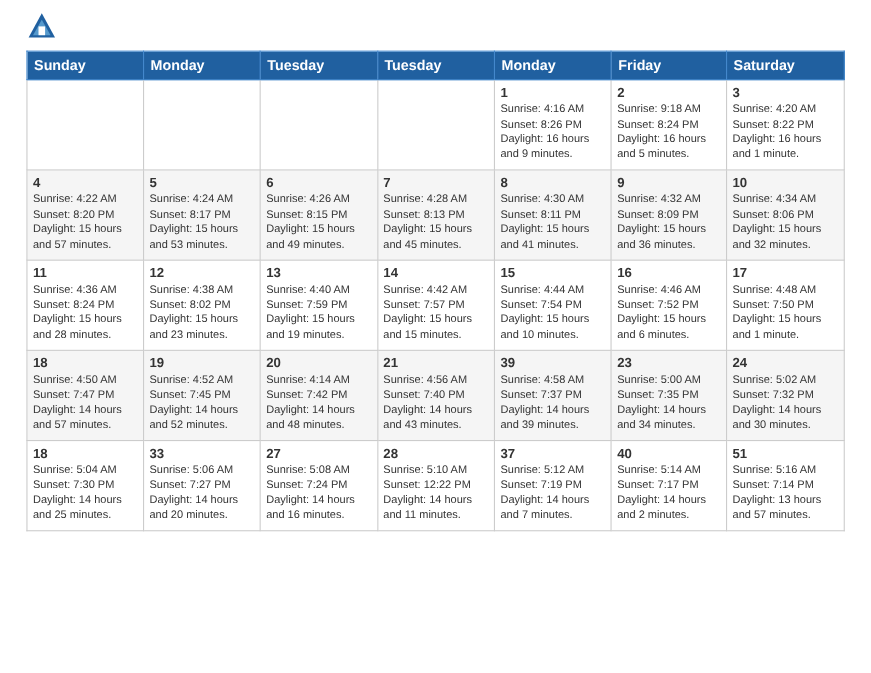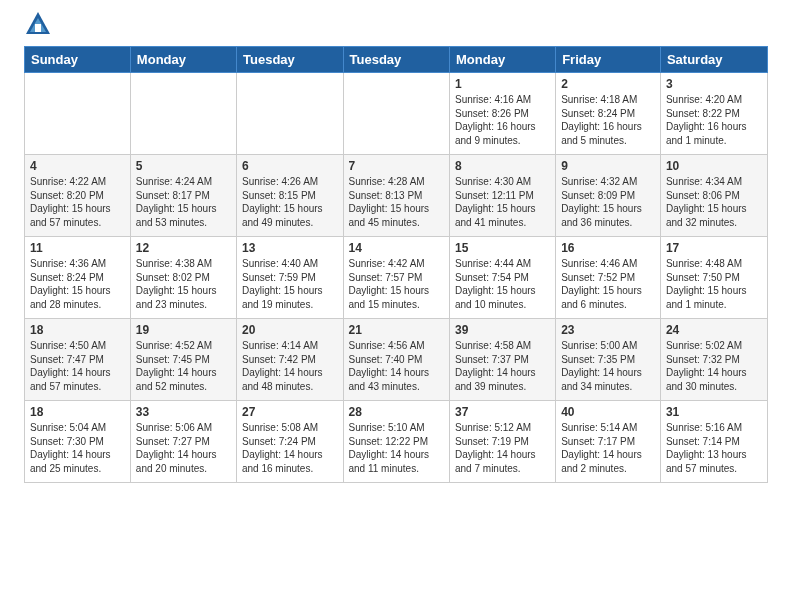--- a/index.html
+++ b/index.html
@@ -138,21 +138,21 @@
           <td class="empty-cell"></td>
           <td>
             <span class="day-number">1</span>
             <div class="day-info">Sunrise: 4:16 AM
 Sunset: 8:26 PM
 Daylight: 16 hours
 and 9 minutes.</div>
           </td>
           <td>
             <span class="day-number">2</span>
-            <div class="day-info">Sunrise: 4:18 AM
+            <div class="day-info">Sunrise: 9:18 AM
 Sunset: 8:24 PM
 Daylight: 16 hours
 and 5 minutes.</div>
           </td>
           <td>
             <span class="day-number">3</span>
             <div class="day-info">Sunrise: 4:20 AM
 Sunset: 8:22 PM
 Daylight: 16 hours
 and 1 minute.</div>
@@ -183,21 +183,21 @@
           <td>
             <span class="day-number">7</span>
             <div class="day-info">Sunrise: 4:28 AM
 Sunset: 8:13 PM
 Daylight: 15 hours
 and 45 minutes.</div>
           </td>
           <td>
             <span class="day-number">8</span>
             <div class="day-info">Sunrise: 4:30 AM
-Sunset: 12:11 PM
+Sunset: 8:11 PM
 Daylight: 15 hours
 and 41 minutes.</div>
           </td>
           <td>
             <span class="day-number">9</span>
             <div class="day-info">Sunrise: 4:32 AM
 Sunset: 8:09 PM
 Daylight: 15 hours
 and 36 minutes.</div>
           </td>
@@ -348,21 +348,21 @@
 and 7 minutes.</div>
           </td>
           <td>
             <span class="day-number">40</span>
             <div class="day-info">Sunrise: 5:14 AM
 Sunset: 7:17 PM
 Daylight: 14 hours
 and 2 minutes.</div>
           </td>
           <td>
-            <span class="day-number">31</span>
+            <span class="day-number">51</span>
             <div class="day-info">Sunrise: 5:16 AM
 Sunset: 7:14 PM
 Daylight: 13 hours
 and 57 minutes.</div>
           </td>
         </tr>
       </tbody>
   </table>
 </div>
 

